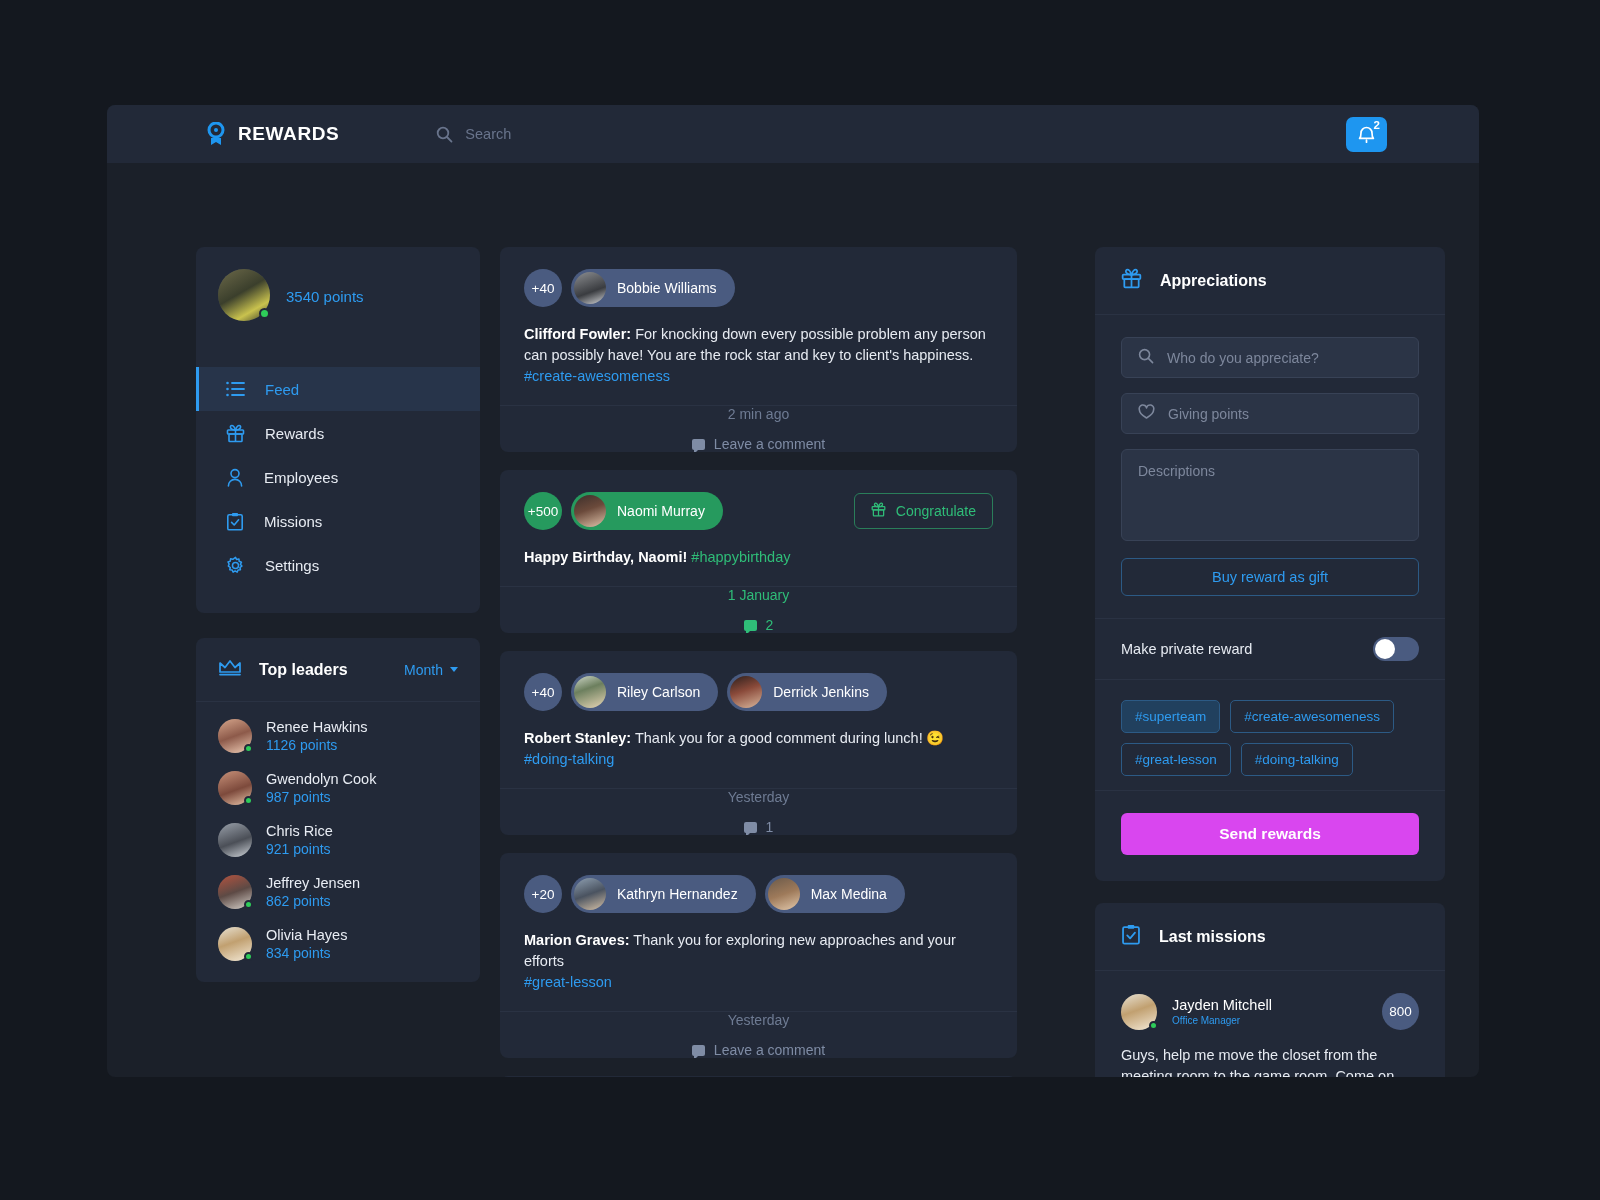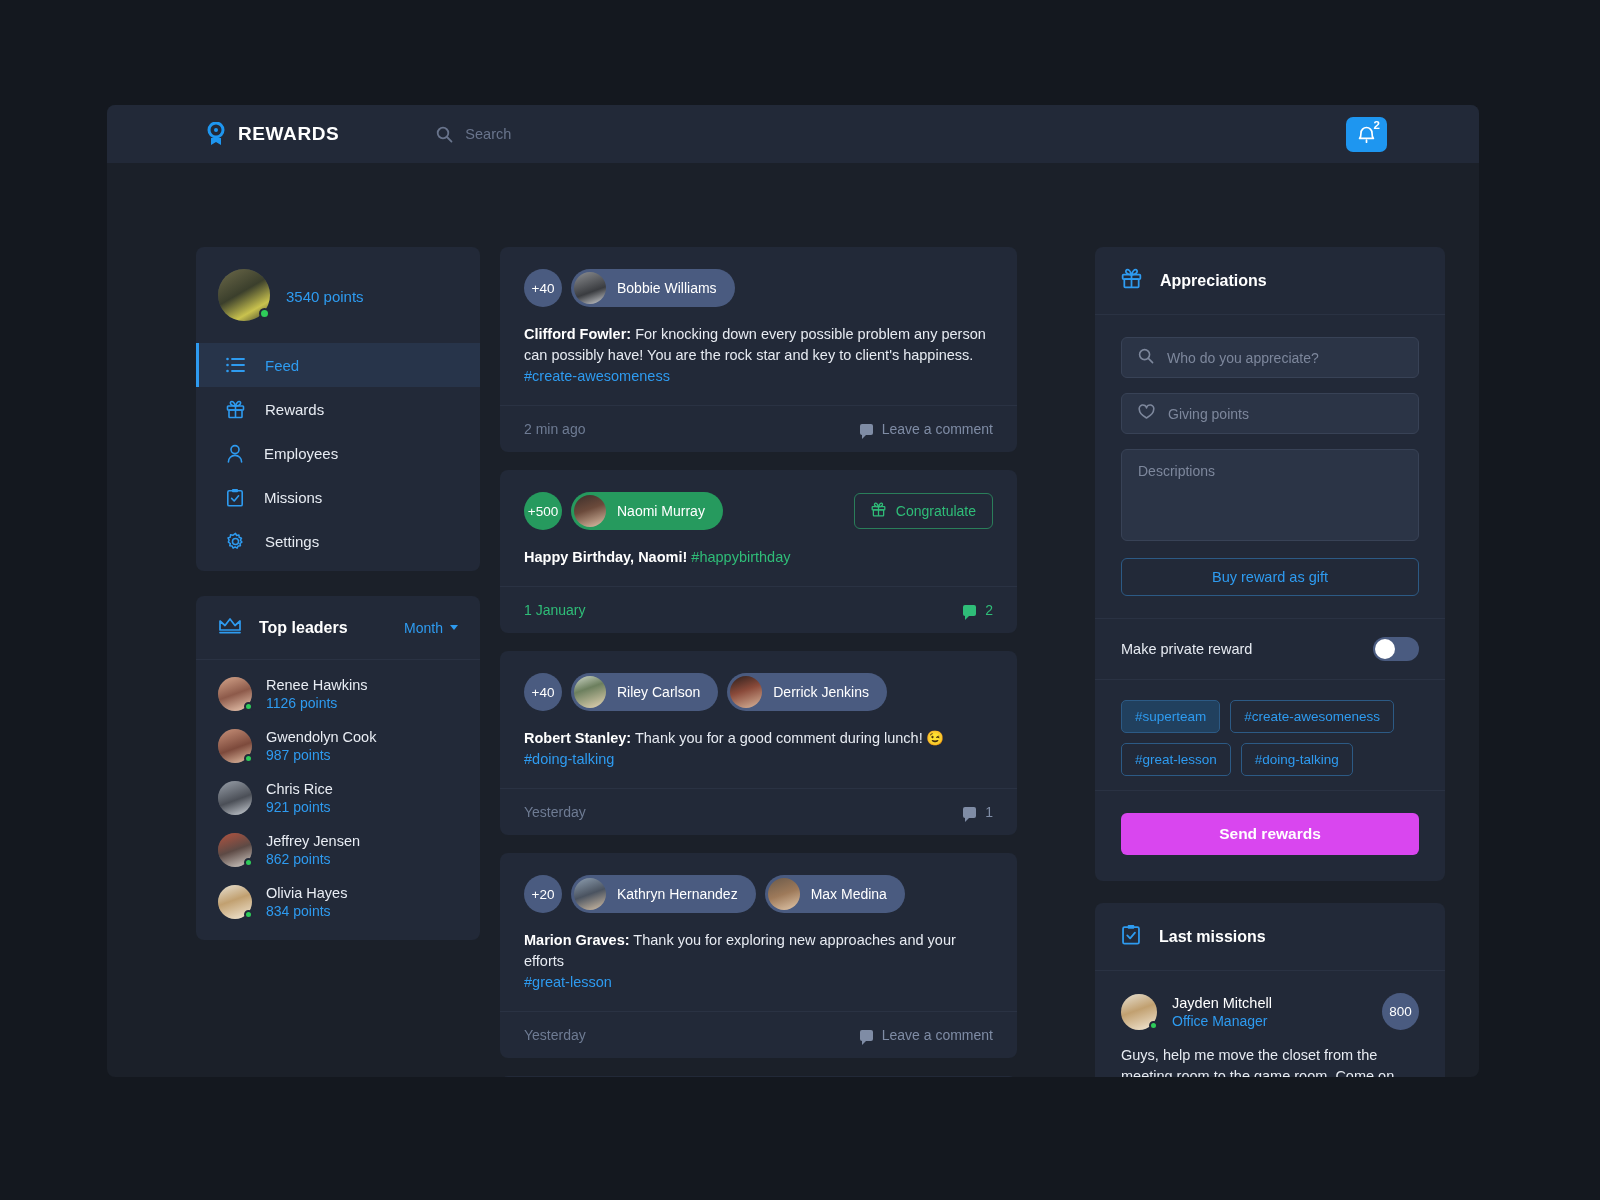--- a/index.html
+++ b/index.html
@@ -137,21 +137,21 @@
     font-weight: bold;
     line-height: 1.25;
   }
   .profile-points {
     color: #2e9bf0;
     font-size: 15px;
     margin-top: 2px;
   }
 
   
-  .nav { padding-bottom: 8px; }
+  .nav { padding-bottom: 26px; margin-top: 24px; }
   .nav-item {
     display: flex;
     align-items: center;
     gap: 20px;
     height: 44px;
     padding-left: 30px;
     color: #e7ebf2;
     font-size: 15px;
     cursor: pointer;
     position: relative;
@@ -253,20 +253,21 @@
   .tag { color: #2e9bf0; }
   .post.green .tag { color: #2fbd78; }
 
   .post-foot {
     border-top: 1px solid #2a3243;
     height: 47px;
     display: flex;
     align-items: center;
     padding: 0 24px;
     justify-content: space-between;
+    flex-direction: column;
   }
   .post-time { color: #6e7b93; font-size: 14px; }
   .post.green .post-time { color: #2fbd78; }
   .foot-right {
     display: flex;
     align-items: center;
     gap: 9px;
     color: #7f8ca5;
     font-size: 14px;
     cursor: pointer;
@@ -397,21 +398,21 @@
     font-size: 15.5px;
     font-weight: bold;
     cursor: pointer;
     font-family: "Liberation Sans", sans-serif;
   }
 
   .missions { margin-top: 22px; }
   .mission-body { padding: 22px 26px 34px 26px; border-bottom: 1px solid #2a3243; }
   .mission-head { display: flex; align-items: center; gap: 15px; }
   .mission-name { color: #ffffff; font-size: 14.5px; }
-  .mission-role { color: #2e9bf0; font-size: 14px; margin-top: 2px; }
+  .mission-role { color: #2e9bf0; font-size: 10px; margin-top: 2px; }
   .mission-points {
     margin-left: auto;
     width: 37px; height: 37px;
     border-radius: 50%;
     background: #4a5b80;
     color: #ffffff;
     font-size: 13.5px;
     display: flex; align-items: center; justify-content: center;
   }
   .mission-text {

